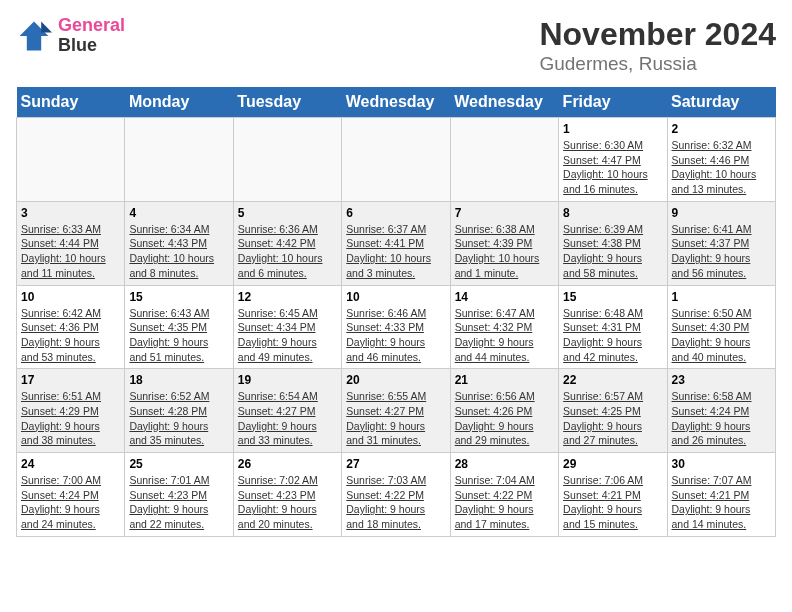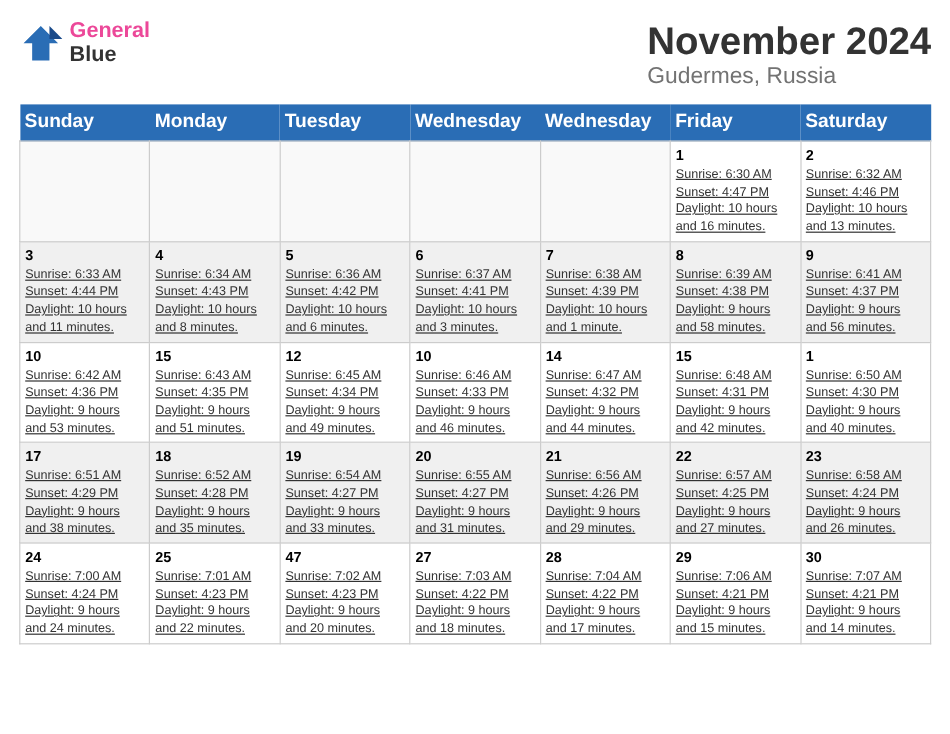--- a/index.html
+++ b/index.html
@@ -224,21 +224,21 @@
       <tr>
         <td>
           <div class="day-num">24</div>
           <div class="day-info">Sunrise: 7:00 AM<br>Sunset: 4:24 PM<br>Daylight: 9 hours<br>and 24 minutes.</div>
         </td>
         <td>
           <div class="day-num">25</div>
           <div class="day-info">Sunrise: 7:01 AM<br>Sunset: 4:23 PM<br>Daylight: 9 hours<br>and 22 minutes.</div>
         </td>
         <td>
-          <div class="day-num">47</div>
+          <div class="day-num">26</div>
           <div class="day-info">Sunrise: 7:02 AM<br>Sunset: 4:23 PM<br>Daylight: 9 hours<br>and 20 minutes.</div>
         </td>
         <td>
           <div class="day-num">27</div>
           <div class="day-info">Sunrise: 7:03 AM<br>Sunset: 4:22 PM<br>Daylight: 9 hours<br>and 18 minutes.</div>
         </td>
         <td>
           <div class="day-num">28</div>
           <div class="day-info">Sunrise: 7:04 AM<br>Sunset: 4:22 PM<br>Daylight: 9 hours<br>and 17 minutes.</div>
         </td>

